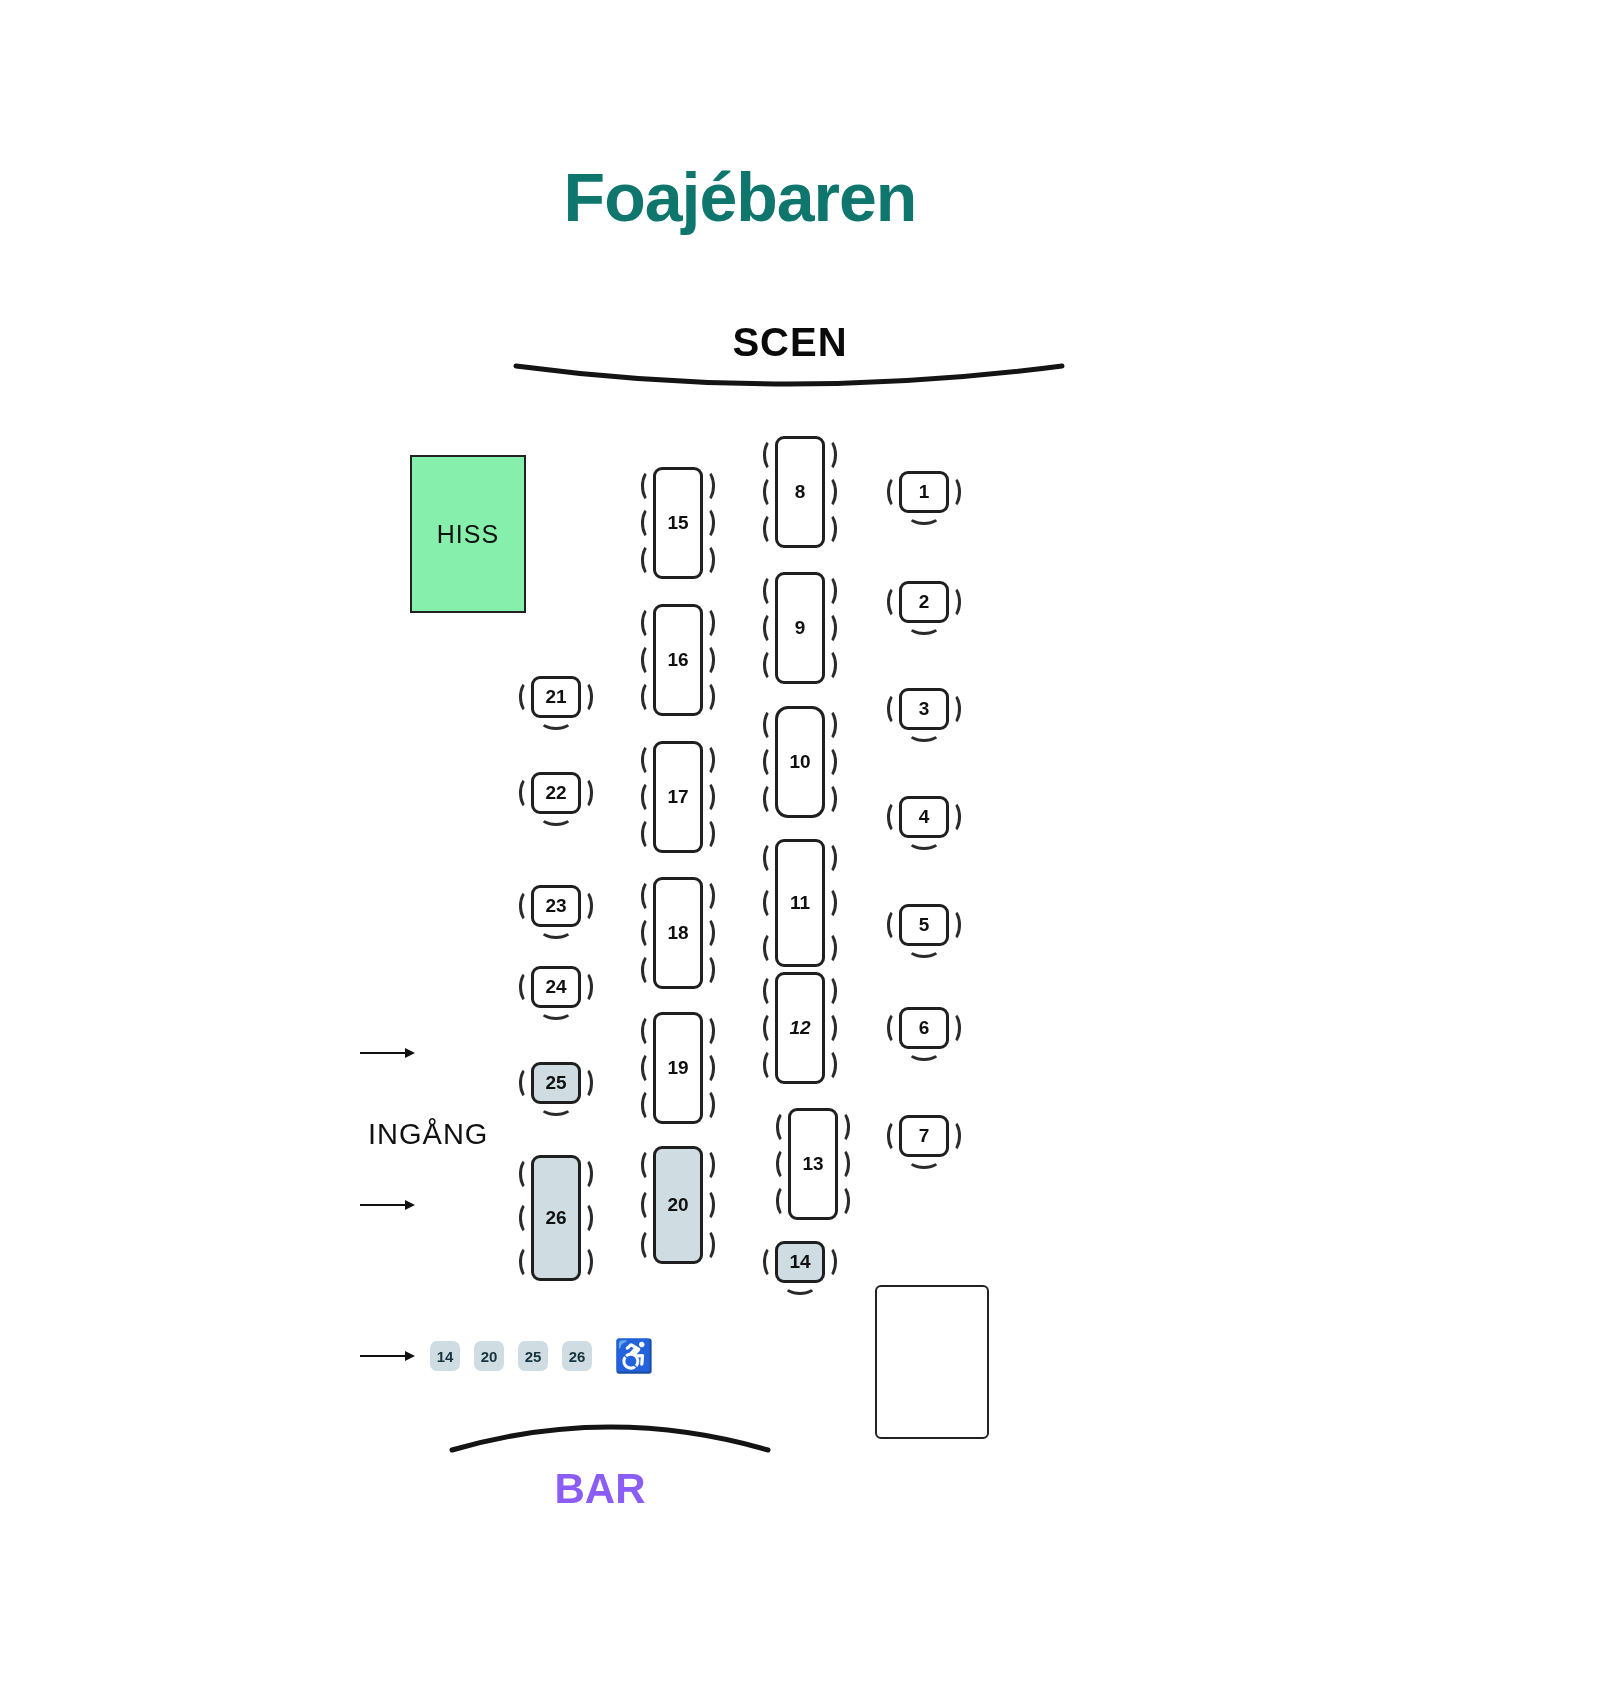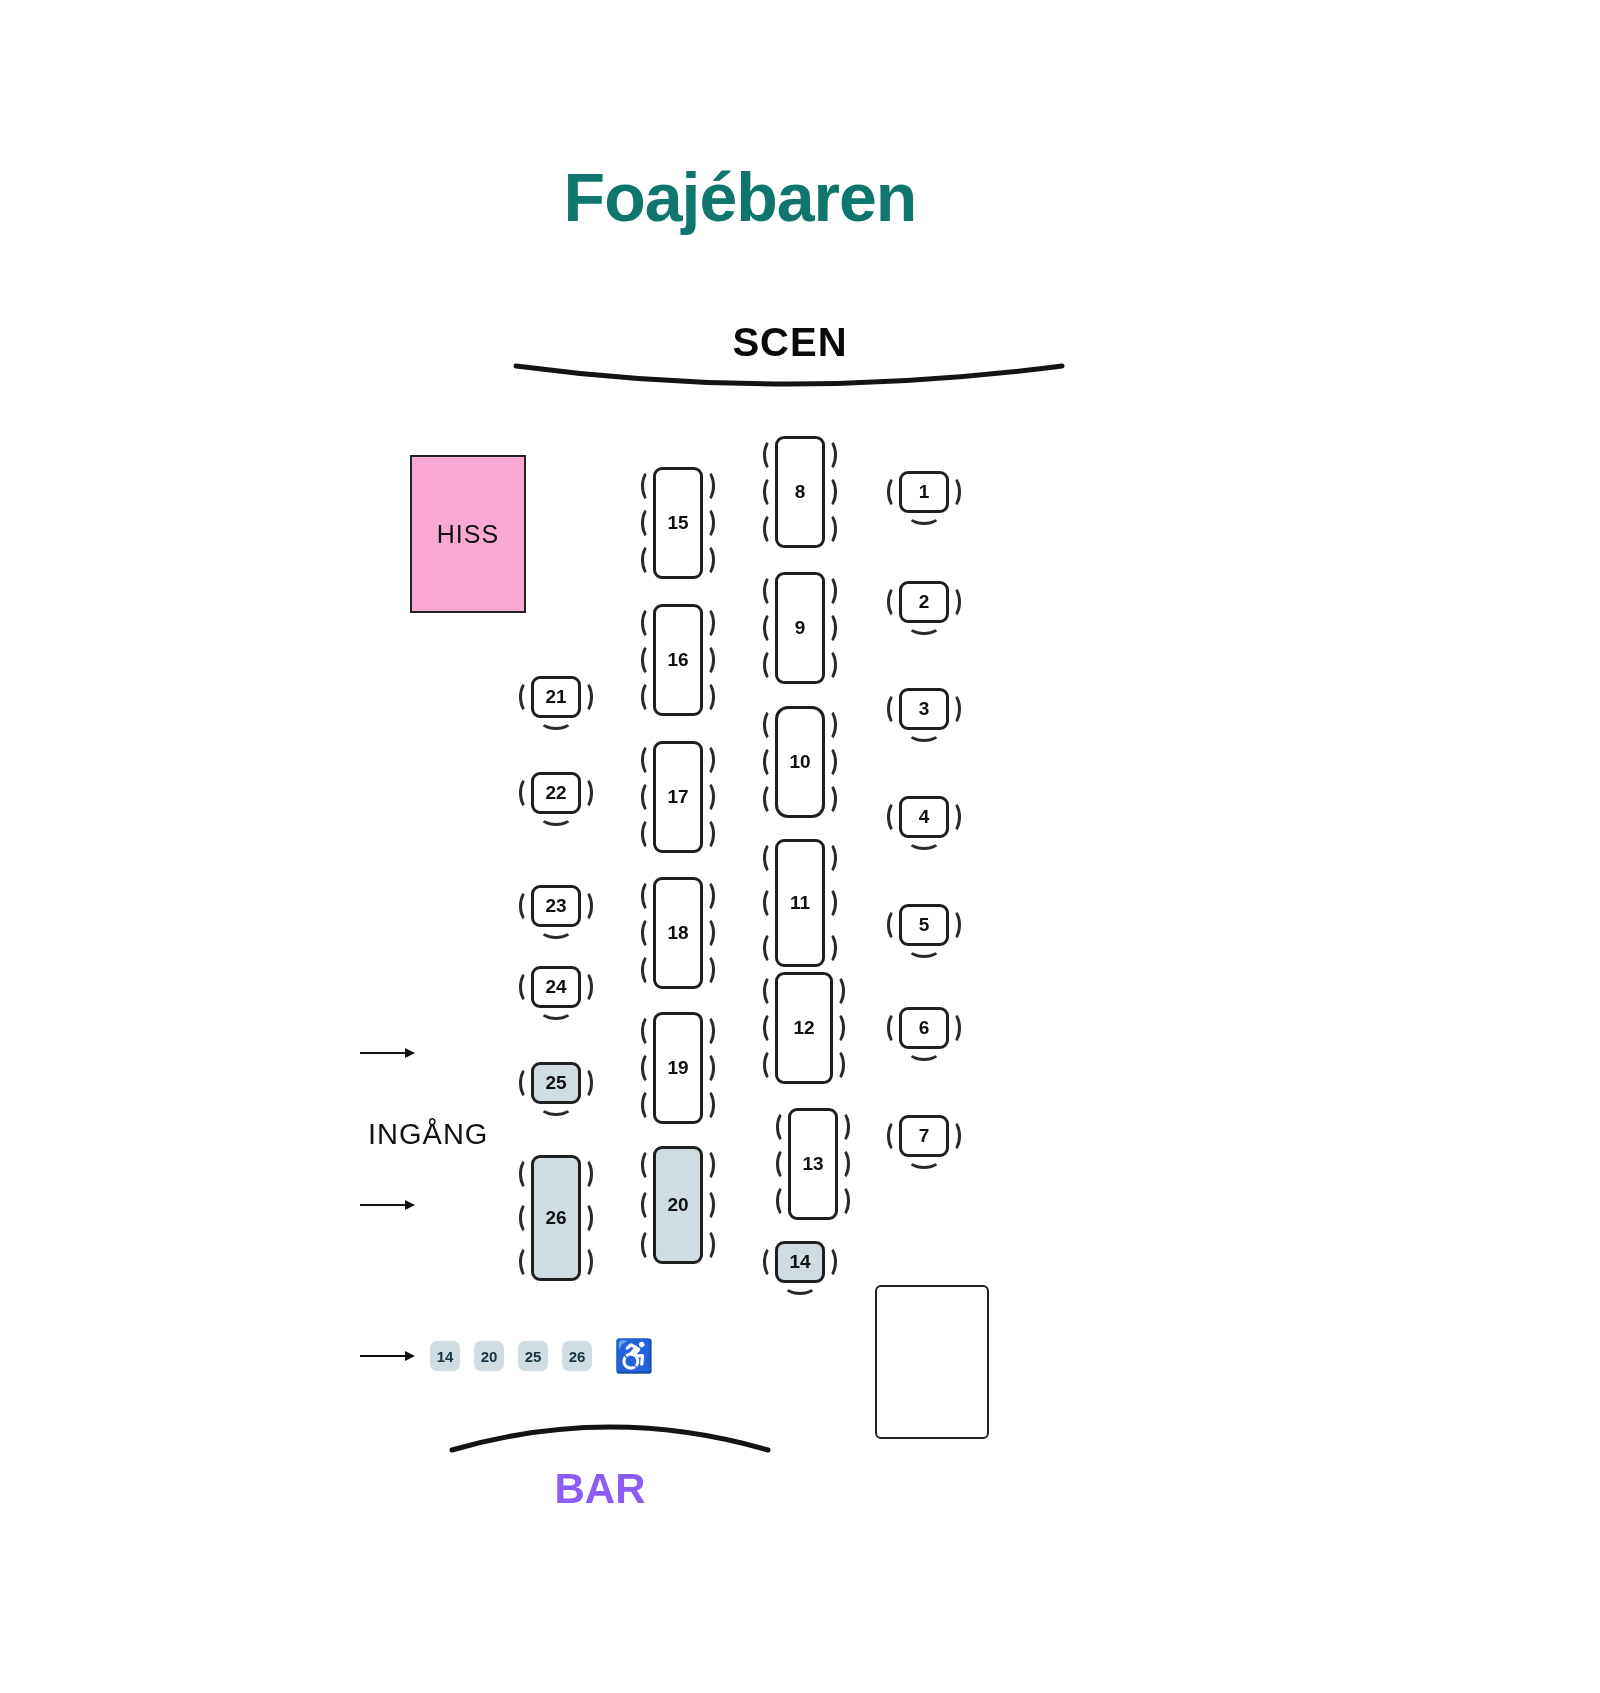--- a/index.html
+++ b/index.html
@@ -21,21 +21,21 @@
   }
   .bar-label {
     left:450px; top:1438px; width:300px; text-align:center;
     font-size:42px; font-weight:bold; color:#8b5cf6;margin-top:27px;
   }
   svg.overlay { left:0; top:0; width:1600px; height:1693px; pointer-events:none; }
   svg.overlay path { fill:none; stroke:#141414; stroke-width:5; stroke-linecap:round; }
 
   .hiss {
     left:410px; top:455px; width:116px; height:158px;
-    border:2.5px solid #222; background:#f9a8d4;
+    border:2.5px solid #222; background:#86efac;
     display:flex; align-items:center; justify-content:center;
     font-size:25px; letter-spacing:1px; color:#111;
   }
   .ingang { left:368px; top:1118px; font-size:29px; letter-spacing:1px; color:#111; }
 
   .arrow { position:absolute; width:46px; height:2px; background:#111; }
   .arrow::after {
     content:""; position:absolute; right:-9px; top:-4px; width:0; height:0;
     border-left:10px solid #111; border-top:5px solid transparent; border-bottom:5px solid transparent;
   }
@@ -169,21 +169,21 @@
     </div>
     <div class="table" style="left: 775px; top: 839px; width: 50px; height: 128px;">
       <span class="chair lt"></span>
       <span class="chair lm"></span>
       <span class="chair lb"></span>
       <span class="chair rt"></span>
       <span class="chair rm"></span>
       <span class="chair rb"></span>
       <span class="num">11</span>
     </div>
-    <div class="table" style="left: 775px; top: 972px; width: 58px; height: 112px;">
+    <div class="table" style="left: 775px; top: 972px; width: 50px; height: 112px; font-style: italic;">
       <span class="chair lt"></span>
       <span class="chair lm"></span>
       <span class="chair lb"></span>
       <span class="chair rt"></span>
       <span class="chair rm"></span>
       <span class="chair rb"></span>
       <span class="num">12</span>
     </div>
     <div class="table" style="left: 788px; top: 1108px; width: 50px; height: 112px;">
       <span class="chair lt"></span>

